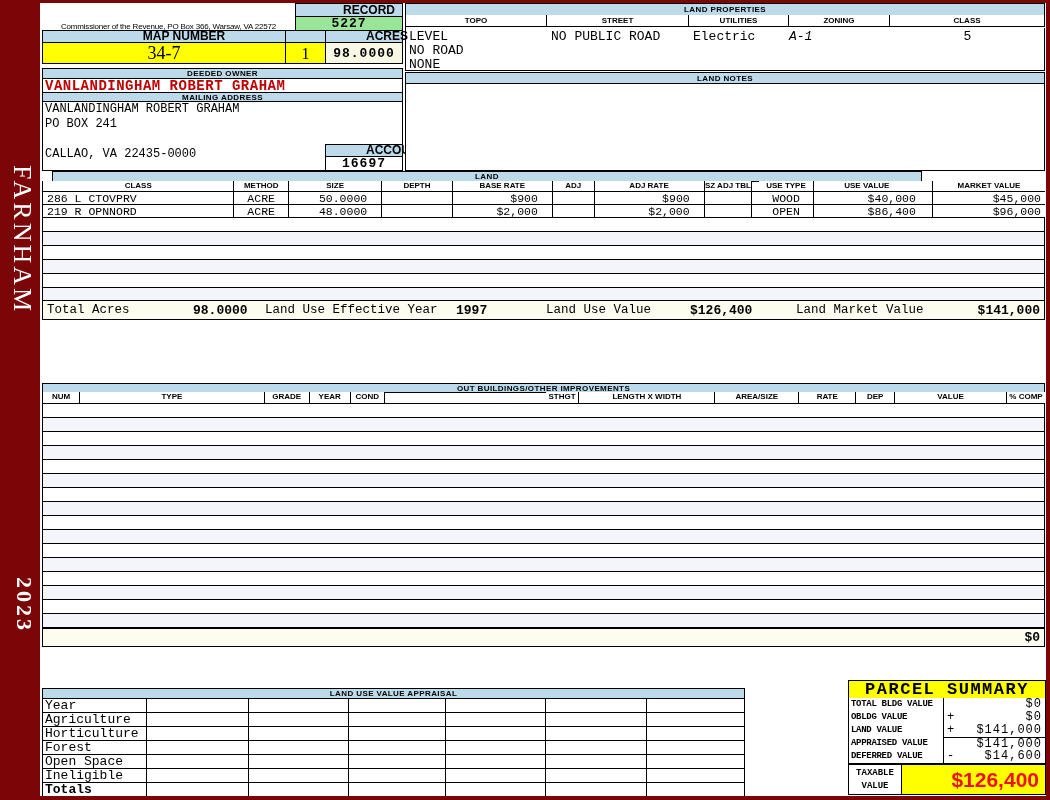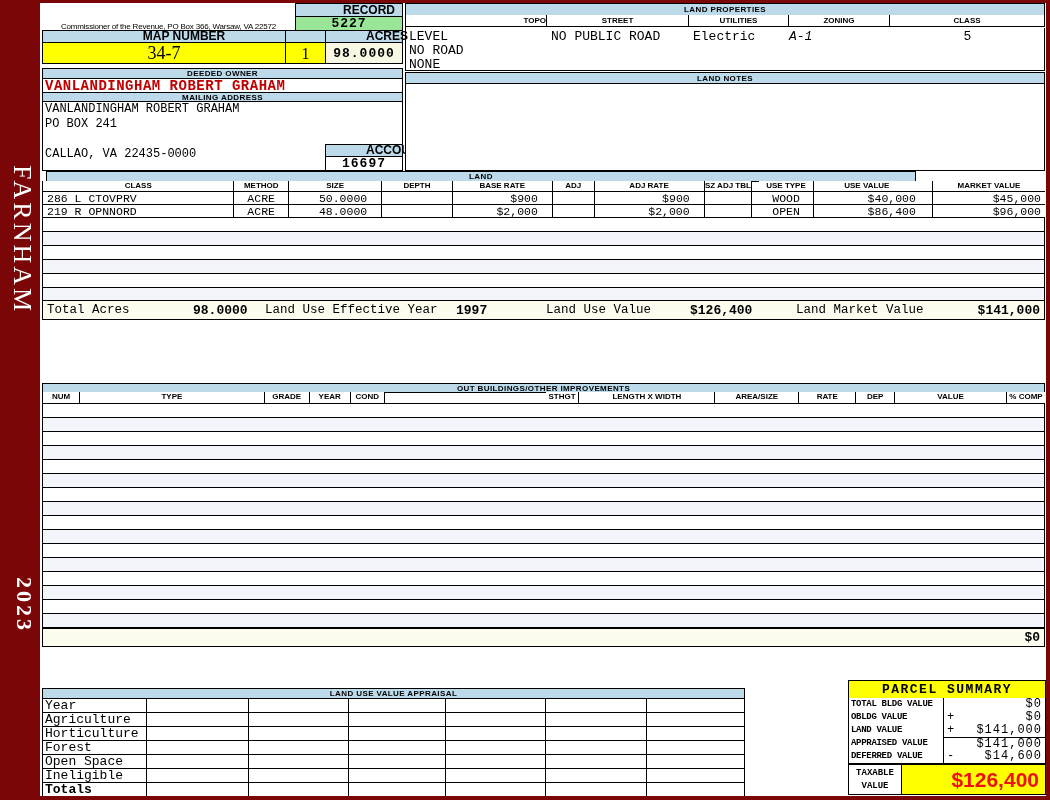--- a/index.html
+++ b/index.html
@@ -102,40 +102,40 @@
       <div class="mono" style="font-size:12px;height:15px;line-height:15px;padding-left:2px;">VANLANDINGHAM ROBERT GRAHAM</div>
       <div class="mono" style="font-size:12px;height:15px;line-height:15px;padding-left:2px;">PO BOX 241</div>
       <div class="mono" style="font-size:12px;height:15px;line-height:15px;padding-left:2px;"></div>
       <div class="mono" style="font-size:12px;height:15px;line-height:15px;padding-left:2px;">CALLAO, VA 22435-0000</div>
     </div>
     <div class="colhead" style="left:285px;top:141px;width:78px;height:13px;">ACCOUNT</div>
     <div class="valcell mono" style="left:285px;top:153px;width:78px;height:15px;background:#fff;font-size:13px;font-weight:bold;letter-spacing:1px;line-height:14px;">16697</div>
 
     <div class="hdrbar abs" style="left:365px;top:0;width:640px;height:13px;line-height:12px;">LAND PROPERTIES</div>
     <div class="abs" style="left:365px;top:12px;width:640px;height:13px;border-left:1px solid #000;">
-      <div class="lpcol" style="width:141px;text-align:right;">TOPO</div>
+      <div class="lpcol" style="width:141px;">TOPO</div>
       <div class="lpcol" style="width:142px;">STREET</div>
       <div class="lpcol" style="width:100px;">UTILITIES</div>
       <div class="lpcol" style="width:101px;">ZONING</div>
       <div class="lpcol" style="width:155px;">CLASS</div>
     </div>
     <div class="abs mono" style="left:365px;top:25px;width:640px;height:43px;border:1px solid #000;border-top:none;font-size:13px;">
       <div class="abs" style="left:3px;top:1px;">LEVEL</div>
       <div class="abs" style="left:3px;top:15px;">NO ROAD</div>
       <div class="abs" style="left:3px;top:29px;">NONE</div>
       <div class="abs" style="left:145px;top:1px;">NO PUBLIC ROAD</div>
       <div class="abs" style="left:287px;top:1px;">Electric</div>
       <div class="abs" style="left:383px;top:1px;width:101px;font-style:italic;">A-1</div>
       <div class="abs" style="left:484px;top:1px;width:155px;text-align:center;">5</div>
     </div>
 
     <div class="hdrbar abs" style="left:365px;top:69px;width:640px;height:14px;line-height:11px;">LAND NOTES</div>
     <div class="box" style="left:365px;top:80px;width:640px;height:88px;background:#fff;"></div>
 
-    <div class="hdrbar abs" style="left:6px;top:168px;width:870px;height:11px;line-height:10px;">LAND</div>
+    <div class="hdrbar abs" style="left:12px;top:168px;width:870px;height:11px;line-height:10px;">LAND</div>
     <div class="abs trow landhead" style="left:2px;top:178px;width:1003px;height:11px;border-left:1px solid #000;border-bottom:1px solid #000;">
       <div class="tcell lc0" style="text-align:center;padding-left:0;">CLASS</div>
       <div class="tcell lc1">METHOD</div>
       <div class="tcell lc2" style="text-align:center;padding-right:0;">SIZE</div>
       <div class="tcell lc3" style="text-align:center;">DEPTH</div>
       <div class="tcell lc4" style="text-align:center;padding-right:0;">BASE RATE</div>
       <div class="tcell lc5" style="text-align:center;">ADJ</div>
       <div class="tcell lc6" style="text-align:center;padding-right:0;">ADJ RATE</div>
       <div class="tcell lc7" style="text-align:center;">SZ ADJ TBL</div>
       <div class="tcell lc8">USE TYPE</div>
@@ -287,21 +287,21 @@
           <div class="acell" style="width: 102px;"></div>
           <div class="acell" style="width: 100px;"></div>
           <div class="acell" style="width: 98px;"></div>
           <div class="acell" style="width: 100px;"></div>
           <div class="acell" style="width: 101px;"></div>
           <div class="acell" style="width: 98px;"></div>
         </div>
       </div>
 
     <div class="box" style="left:808px;top:677px;width:198px;height:19px;background:var(--yellow);text-align:center;
-                font-family:'Liberation Mono','DejaVu Sans Mono',monospace;font-weight:bold;font-size:13px;
+                font-family:'Liberation Mono','DejaVu Sans Mono',monospace;font-weight:bold;font-size:17px;
                 letter-spacing:1.5px;line-height:18px;">PARCEL SUMMARY</div>
     <div class="psrow mono" style="left:808px;top:695px;">
       <div class="pslbl">TOTAL BLDG VALUE</div>
       <div class="psval">
         <span class="psop"></span>
         <span>$0</span>
       </div>
     </div>
     <div class="psrow mono" style="left:808px;top:708px;">
       <div class="pslbl">OBLDG VALUE</div>

